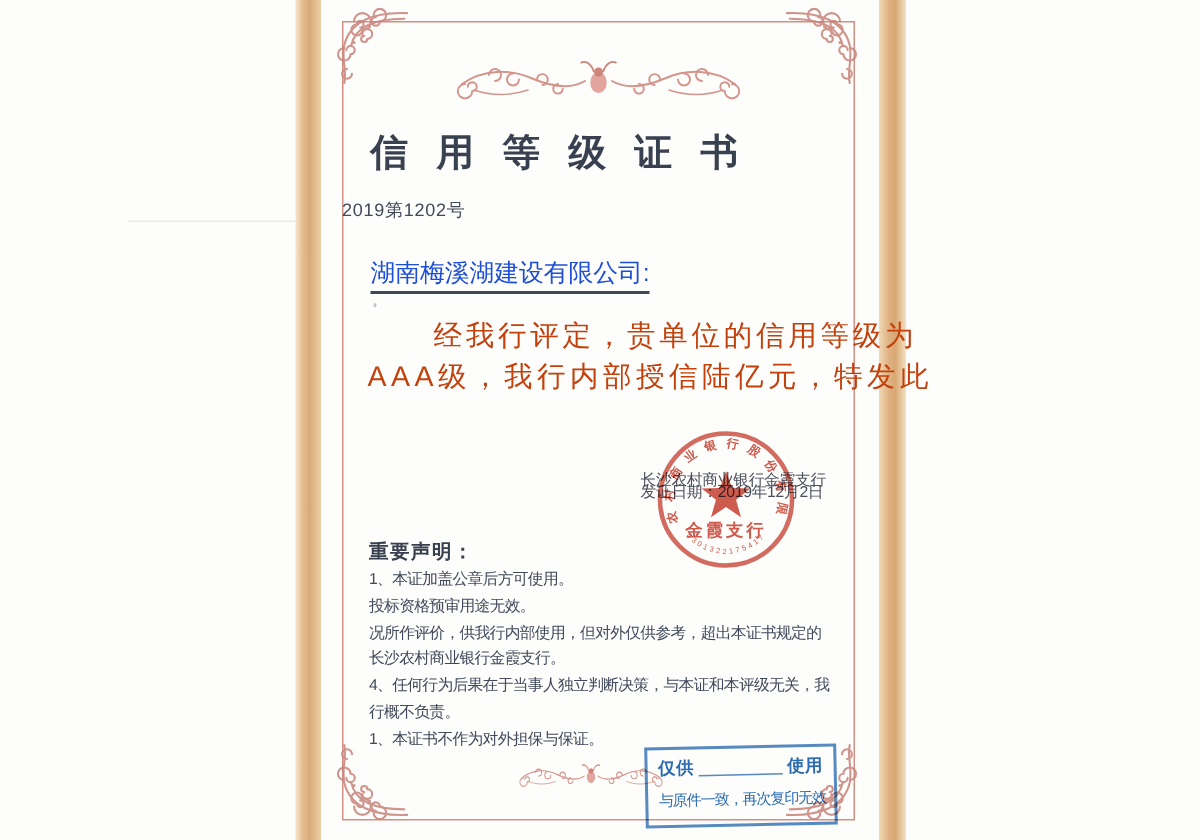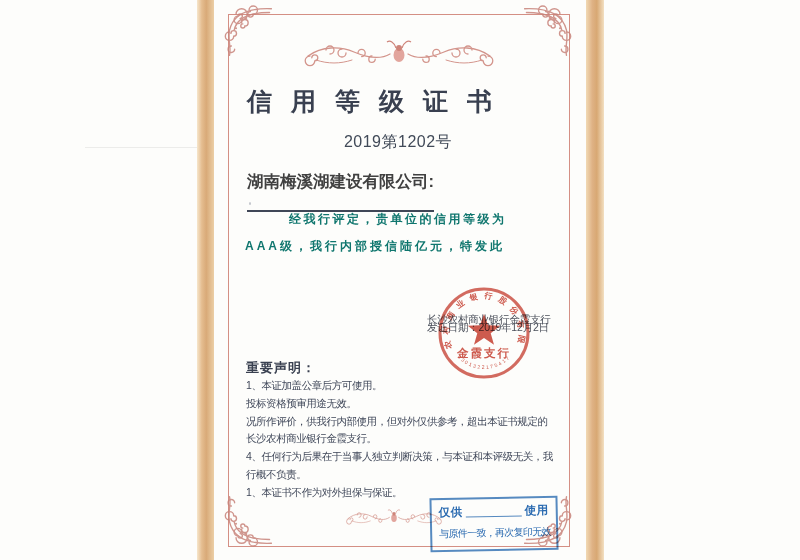--- a/index.html
+++ b/index.html
@@ -21,25 +21,25 @@
   .corner{position:absolute;width:54px;height:54px;opacity:.85;}
   .corner.tl{left:223px;top:5px;}
   .corner.tr{left:519px;top:5px;transform:scaleX(-1);}
   .corner.bl{left:223px;top:493px;transform:scaleY(-1);}
   .corner.br{left:519px;top:493px;transform:scale(-1,-1);}
   .ornament-top{position:absolute;left:304px;top:38px;width:190px;height:34px;opacity:.9;}
   .ornament-bottom{position:absolute;left:346px;top:508px;width:96px;height:20px;opacity:.9;}
   .abs{position:absolute;white-space:nowrap;}
   .title{left:228px;top:85px;width:268px;text-align:center;
     font-size:25px;font-weight:bold;letter-spacing:19px;text-indent:19px;color:#394050;}
-  .cert-no{left:228px;top:132px;width:340px;text-align:center;
-    font-size:16px;letter-spacing:.5px;color:#414a58;}
-  .recipient{left:247px;top:171px;font-size:16.5px;font-weight:bold;color:#404040;
-    border-bottom:2px solid #404757;padding-bottom:17px;}
-  .body-line{font-size:12px;font-weight:bold;color:#0f766e;}
+  .cert-no{left:228px;top:132px;width:340px;text-align:left;
+    font-size:12px;letter-spacing:.5px;color:#414a58;}
+  .recipient{left:247px;top:171px;font-size:16.5px;font-weight:normal;color:#1d4ed8;
+    border-bottom:2px solid #404757;padding-bottom:1px;}
+  .body-line{font-size:19px;font-weight:normal;color:#c2410c;}
   .bl0{left:289px;top:211px;letter-spacing:2.5px;}
   .bl1{left:245px;top:238px;letter-spacing:3px;}
   .bl2{left:245px;top:265px;letter-spacing:1.5px;}
   .issuer-bank{left:427px;top:313px;font-size:10.5px;color:#4a4f5a;letter-spacing:-.2px;text-align:right;}
   .issue-date{left:427px;top:321px;font-size:10.5px;color:#4a4f5a;letter-spacing:-.2px;}
   .seal{position:absolute;left:432px;top:281px;width:104px;height:104px;
     mix-blend-mode:multiply;opacity:.87;}
   .decl-heading{left:246px;top:359px;font-size:13px;font-weight:bold;letter-spacing:1px;color:#394050;}
   .decl-list{position:absolute;left:246px;top:379px;width:320px;}
   .decl-line{height:17.8px;font-size:10.5px;letter-spacing:-.45px;color:#40485a;white-space:nowrap;}

